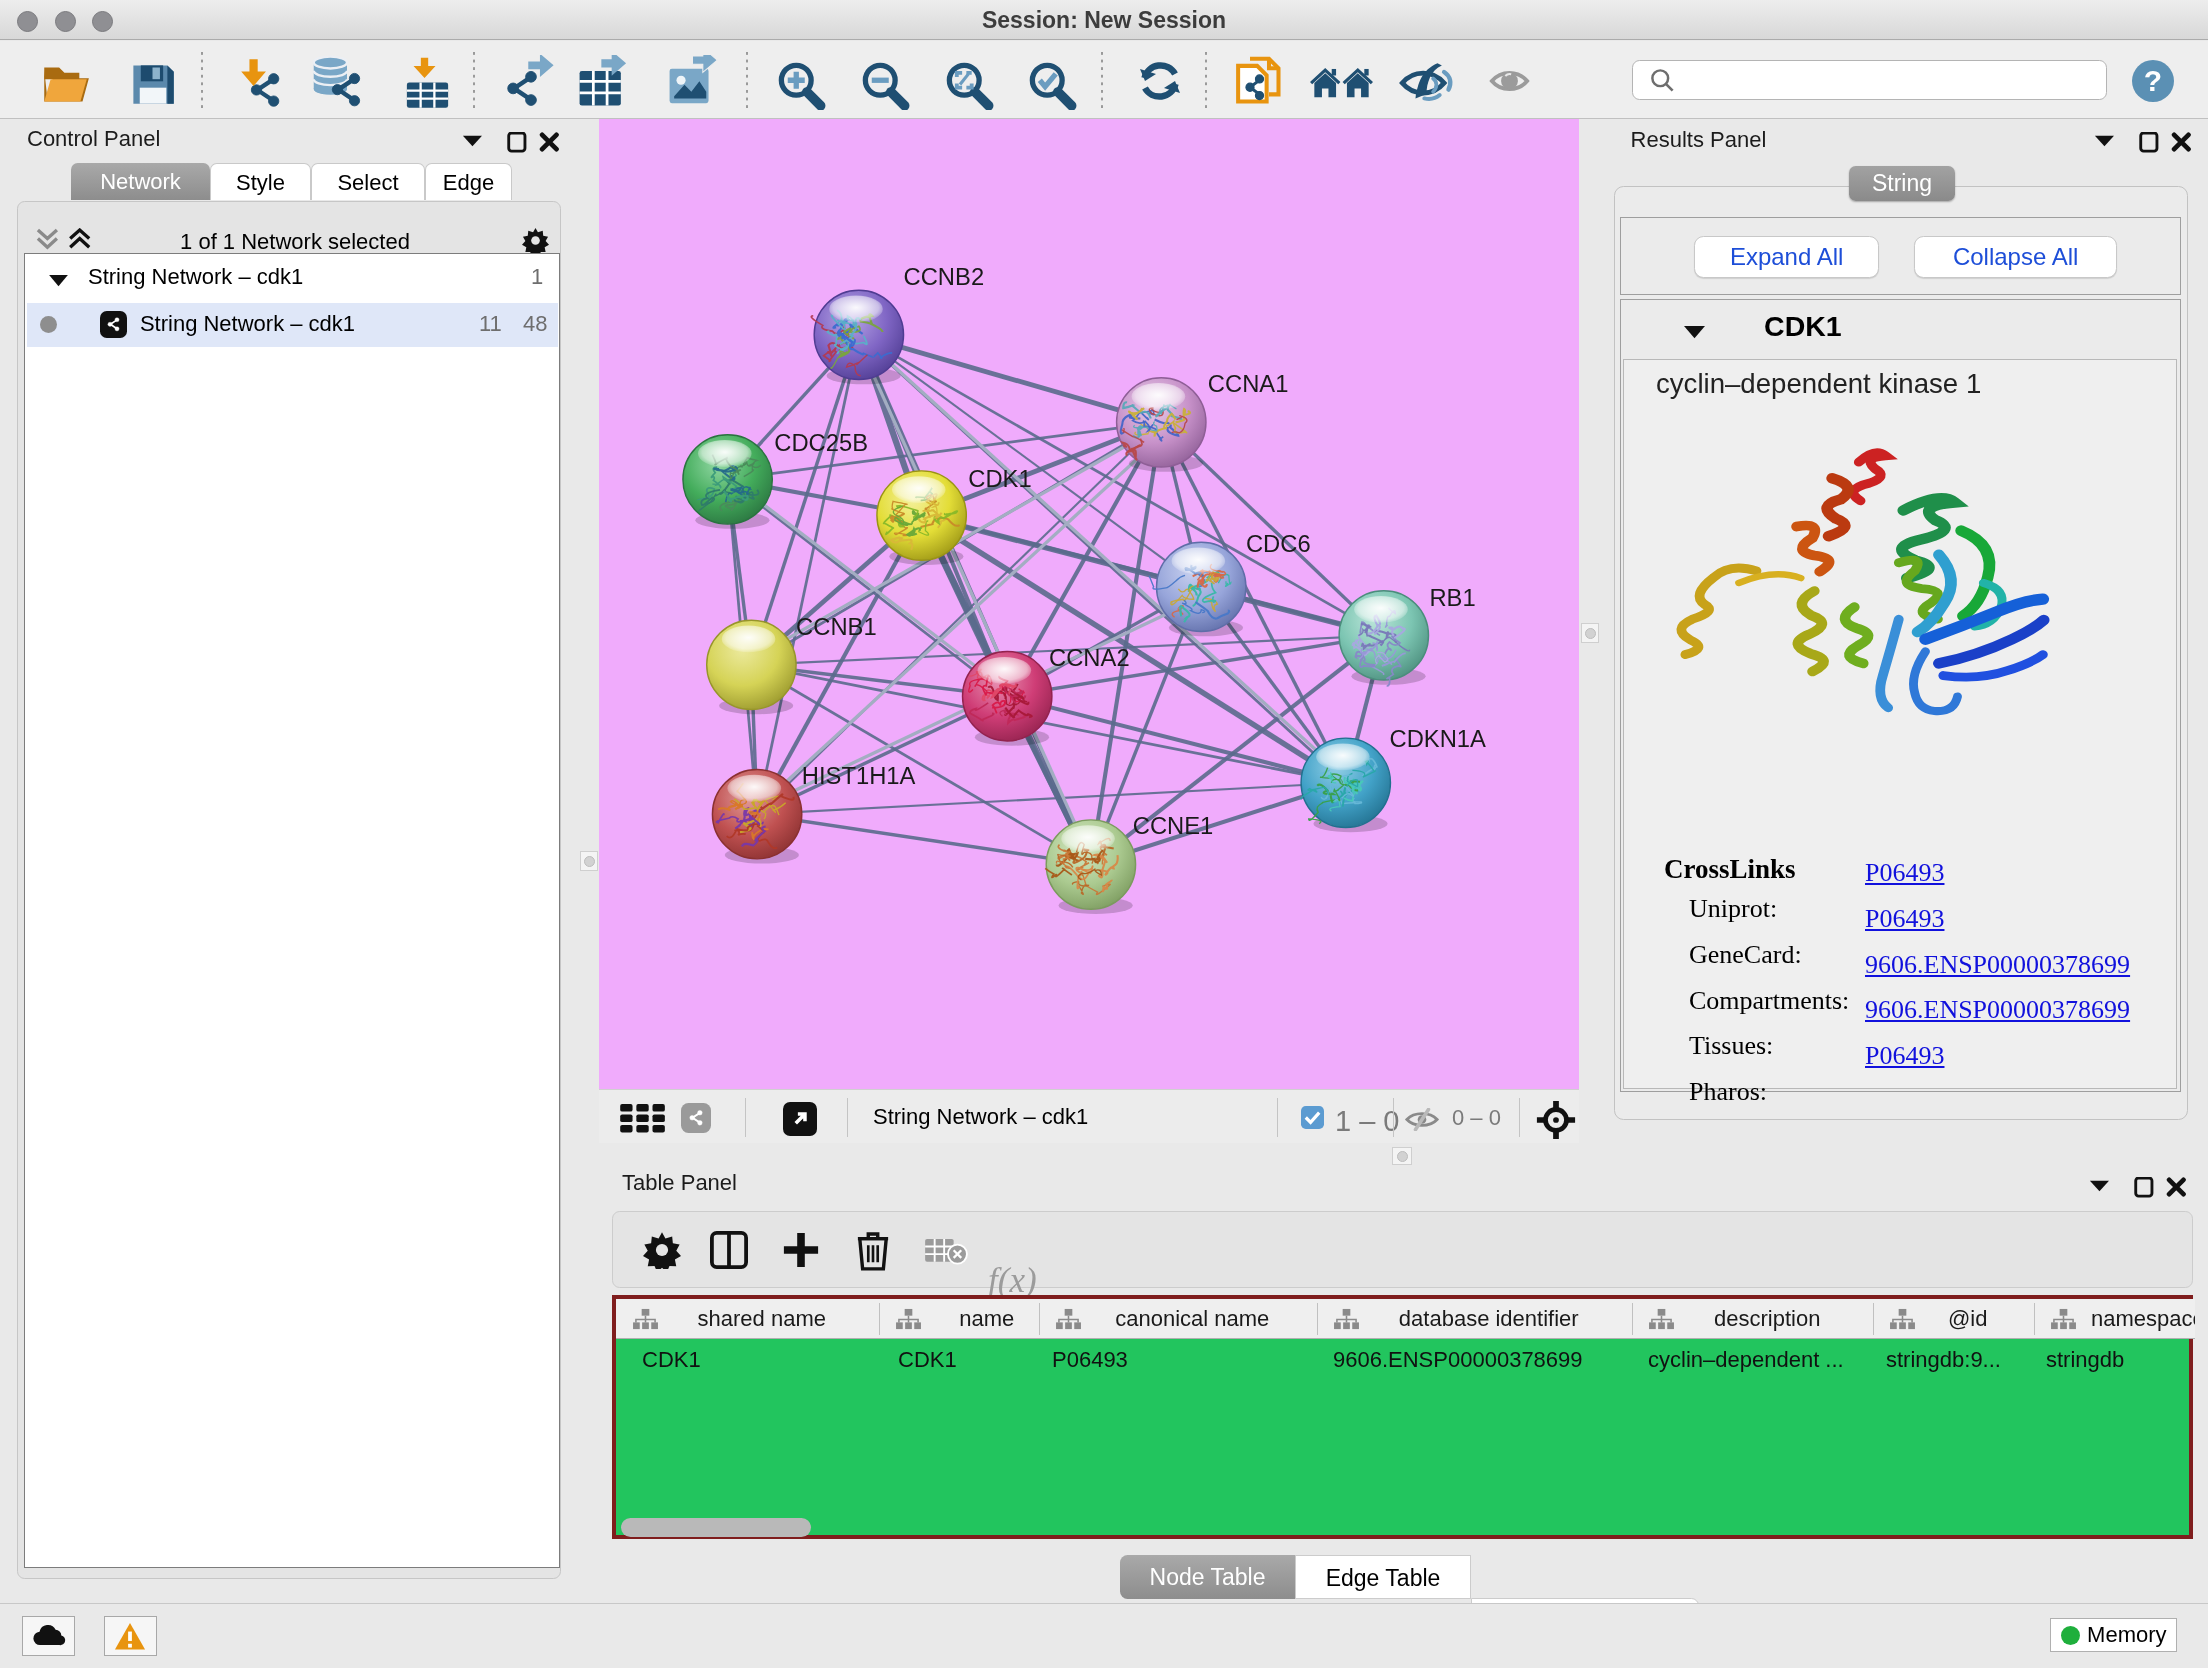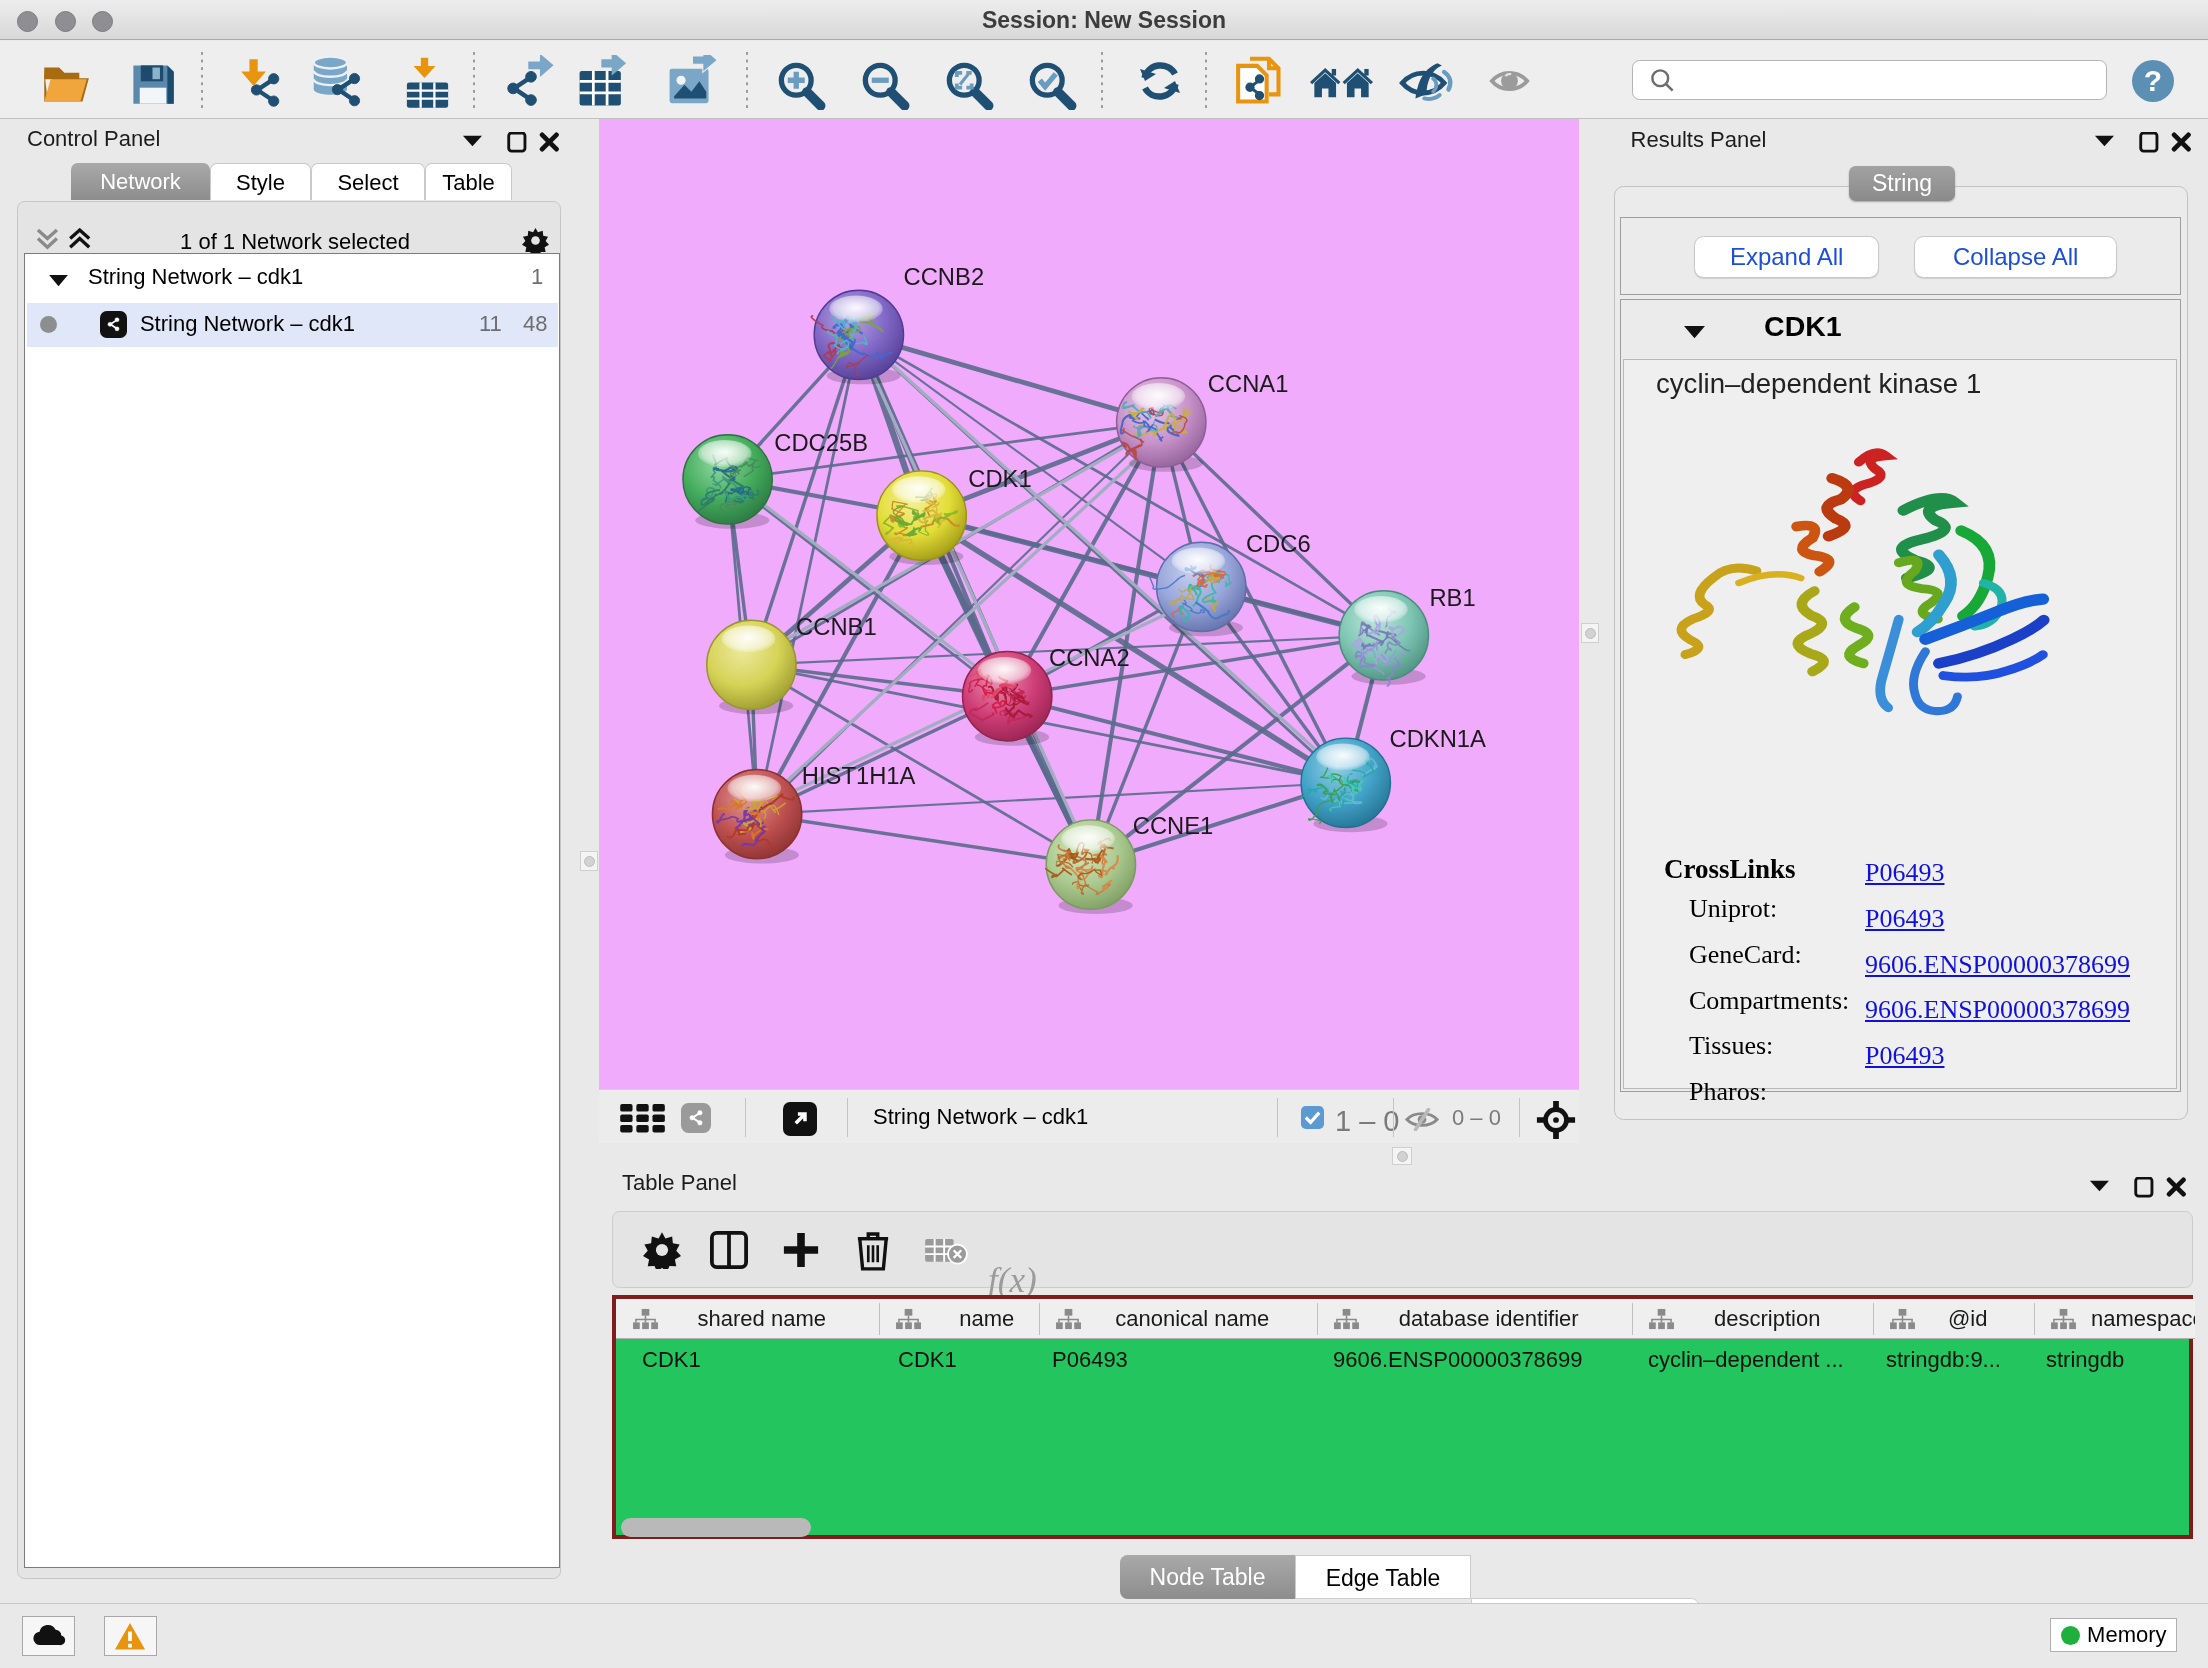--- a/index.html
+++ b/index.html
@@ -221,21 +221,21 @@
 <div class="abs" style="left:2132px;top:60px;width:42px;height:42px;border-radius:50%;background:#5b90b4;color:#fff;font-size:30px;font-weight:bold;text-align:center;line-height:42px">?</div>
 <div class="abs pheader" style="left:27px;top:126px">Control Panel</div>
 <svg class="abs" style="left:461px;top:132px" width="105" height="21" viewBox="0 0 110 22">
     <path d="M2 4 L22 4 L12 15 z" fill="#111"></path>
     <rect x="50" y="1" width="17" height="19" rx="3" fill="none" stroke="#111" stroke-width="3"></rect>
     <path d="M85 3 L100 18 M100 3 L85 18" stroke="#111" stroke-width="5" stroke-linecap="round"></path>
   </svg>
 <div class="tab tabsel" style="left:71px;width:139px">Network</div>
 <div class="tab" style="left:210px;width:101px">Style</div>
 <div class="tab" style="left:311px;width:114px">Select</div>
-<div class="tab" style="left:425px;width:87px">Table</div>
+<div class="tab" style="left:425px;width:87px">Edge</div>
 <div id="cp-box" class="abs"></div>
 <svg class="abs" style="left:36px;top:228px" width="57" height="25" viewBox="0 0 60 26">
 <g fill="none" stroke="#8a8a8a" stroke-width="3.5">
       <path d="M2 2 l10 9 10-9"></path>
       <path d="M2 11 l10 9 10-9"></path>
     </g>
 <g fill="none" stroke="#111" stroke-width="3.5" transform="translate(34,0)">
       <path d="M2 11 l10-9 10 9"></path>
       <path d="M2 20 l10-9 10 9"></path>
     </g>

